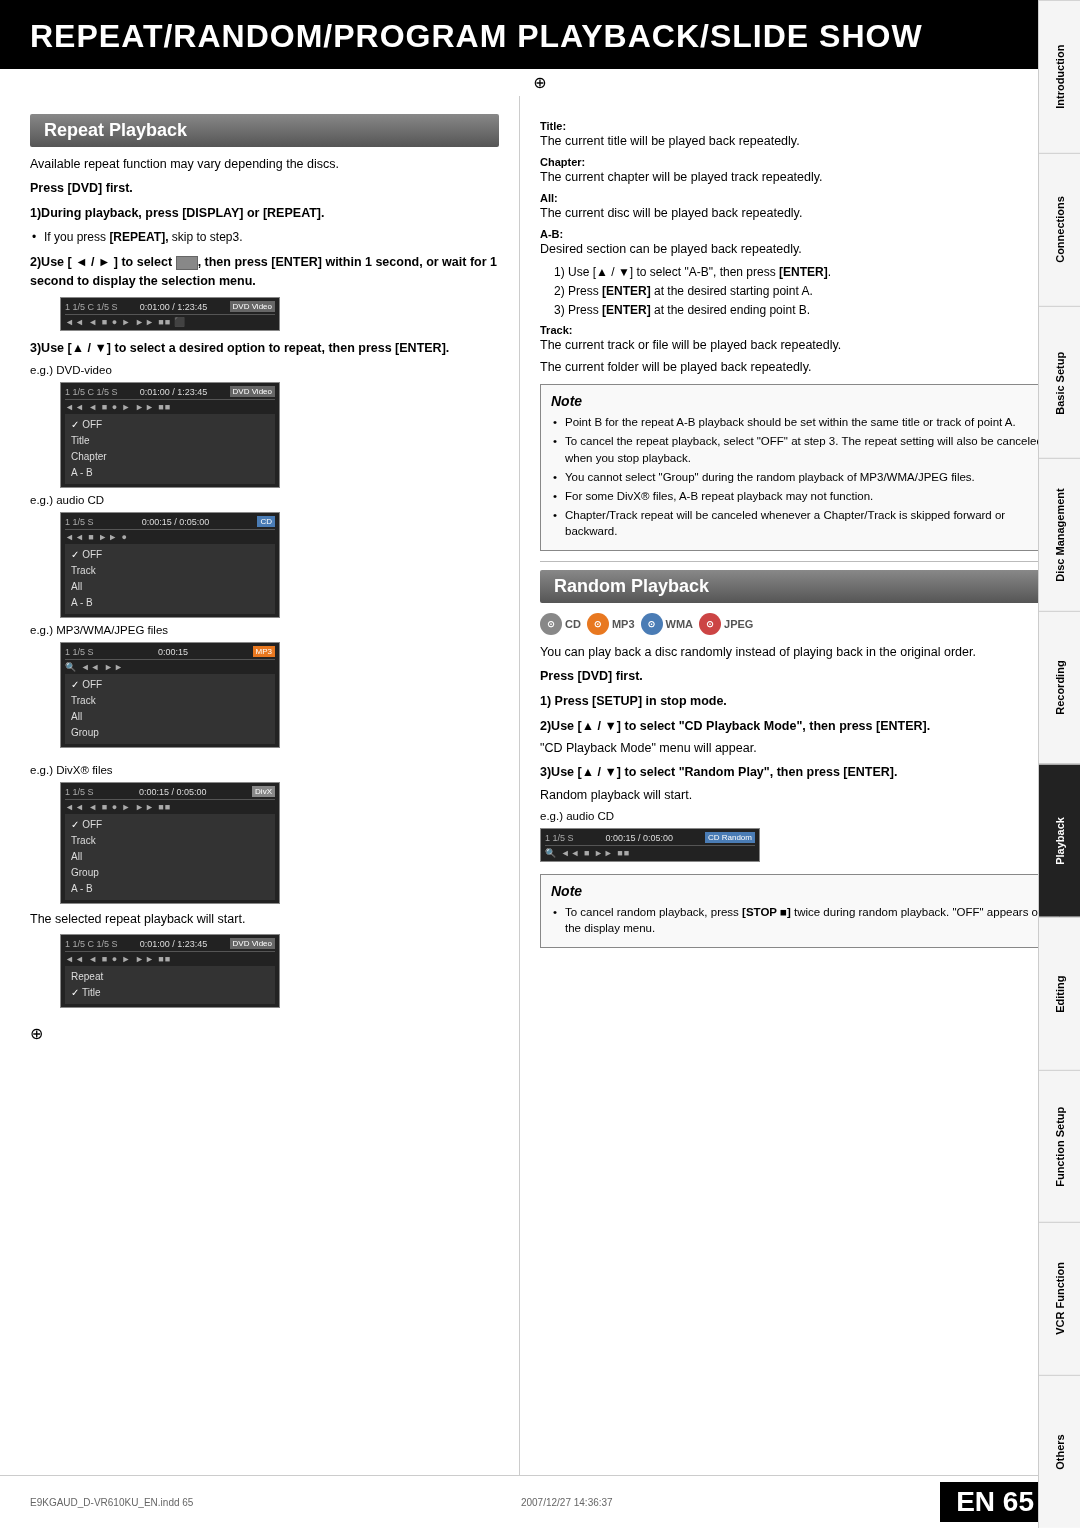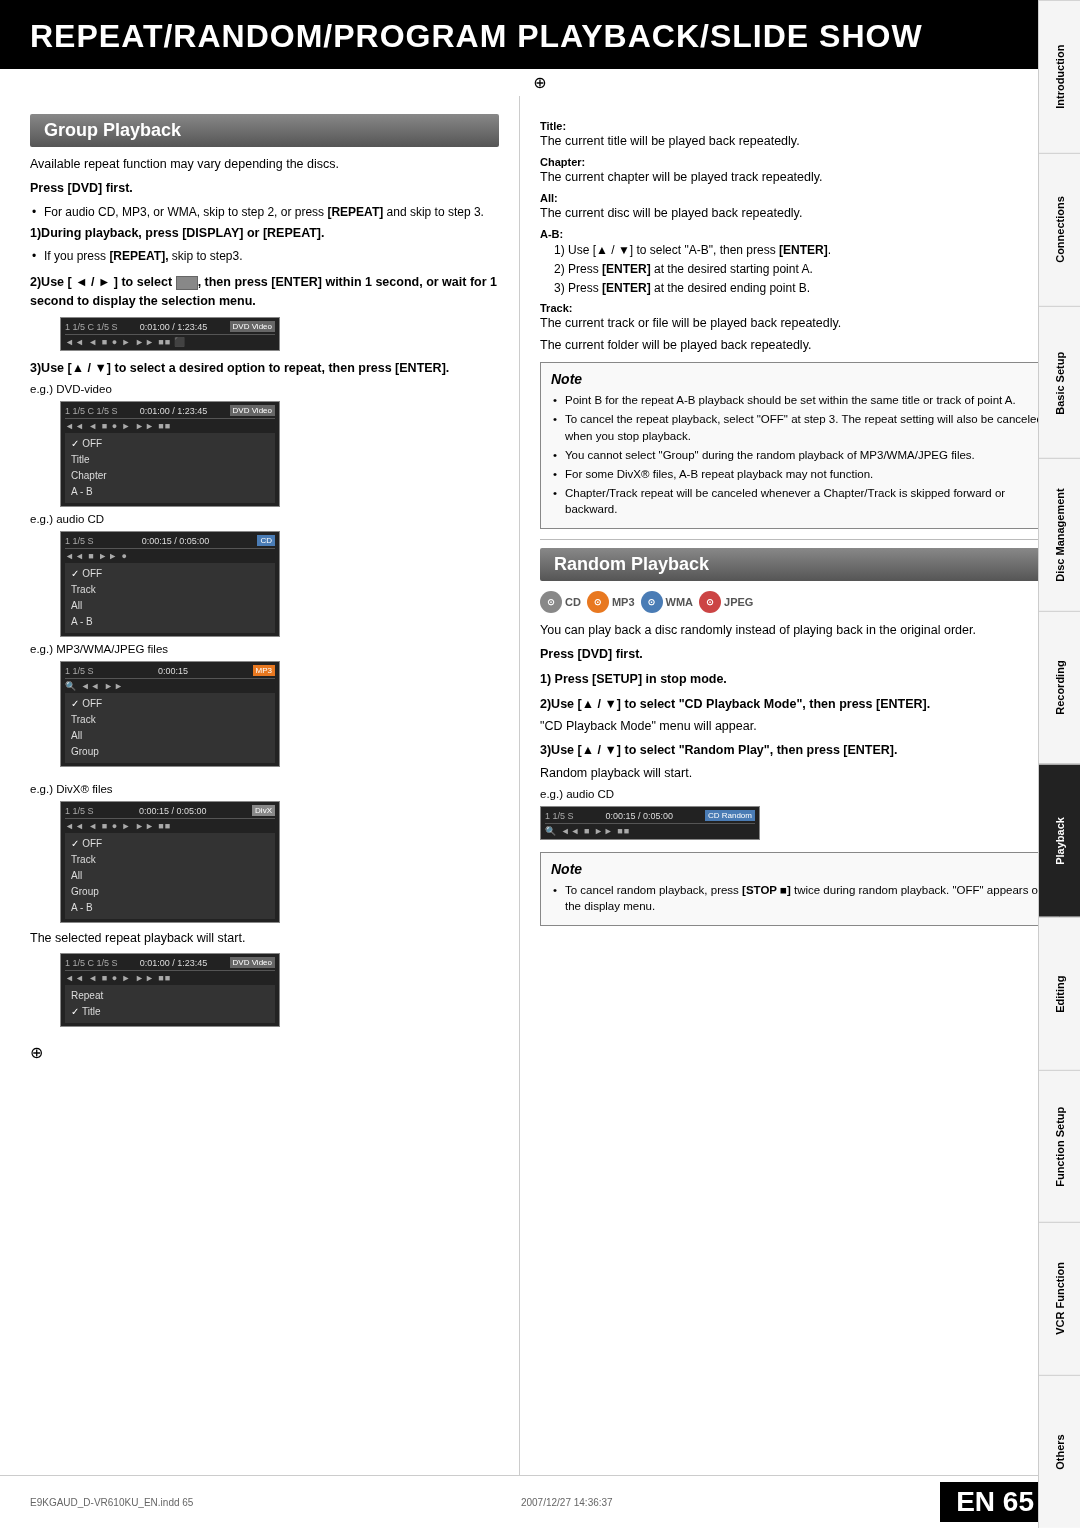--- a/index.html
+++ b/index.html
@@ -245,30 +245,27 @@
   <div class="page-header">
     <span>REPEAT/RANDOM/PROGRAM PLAYBACK/SLIDE SHOW</span>
   </div>
 
   <div style="text-align:center; padding:4px 0; font-size:16px;">⊕</div>
 
   <div class="main-content">
 
     <div class="left-col">
       <div class="section-heading">
-        <span>Group Playback</span>
+        <span>Repeat Playback</span>
       </div>
 
       <p class="intro-text">Available repeat function may vary depending the discs.</p>
 
       <p class="step-text bold">Press [DVD] first.</p>
 
-      <p class="bullet-item">
-        For audio CD, MP3, or WMA, skip to step 2, or press <span class="bold">[REPEAT]</span> and skip to step 3.
-      </p>
 
       <p class="step-text bold">1)During playback, press [DISPLAY] or [REPEAT].</p>
       <p class="bullet-item">If you press <span class="bold">[REPEAT],</span> skip to step3.</p>
 
       <p class="step-text bold" style="margin-top:8px;">
         2)Use [ ◄ / ► ] to select <span style="display:inline-block;width:22px;height:14px;background:#888;border:1px solid #666;vertical-align:middle;"></span>, then press [ENTER] within 1 second, or wait for 1 second to display the selection menu.
       </p>
 
       <div class="screen-mockup">
         <div class="screen-top-bar">
@@ -375,20 +372,21 @@
       <p class="sub-heading">Title:</p>
       <p class="intro-text">The current title will be played back repeatedly.</p>
 
       <p class="sub-heading">Chapter:</p>
       <p class="intro-text">The current chapter will be played track repeatedly.</p>
 
       <p class="sub-heading">All:</p>
       <p class="intro-text">The current disc will be played back repeatedly.</p>
 
       <p class="sub-heading">A-B:</p>
+      <p class="intro-text">Desired section can be played back repeatedly.</p>
       <p class="numbered-list-item">1) Use [▲ / ▼] to select "A-B", then press <span class="bold">[ENTER]</span>.</p>
       <p class="numbered-list-item">2) Press <span class="bold">[ENTER]</span> at the desired starting point A.</p>
       <p class="numbered-list-item">3) Press <span class="bold">[ENTER]</span> at the desired ending point B.</p>
 
       <p class="sub-heading">Track:</p>
       <p class="intro-text">The current track or file will be played back repeatedly.</p>
 
       <p class="intro-text">The current folder will be played back repeatedly.</p>
 
       <div class="note-box">

